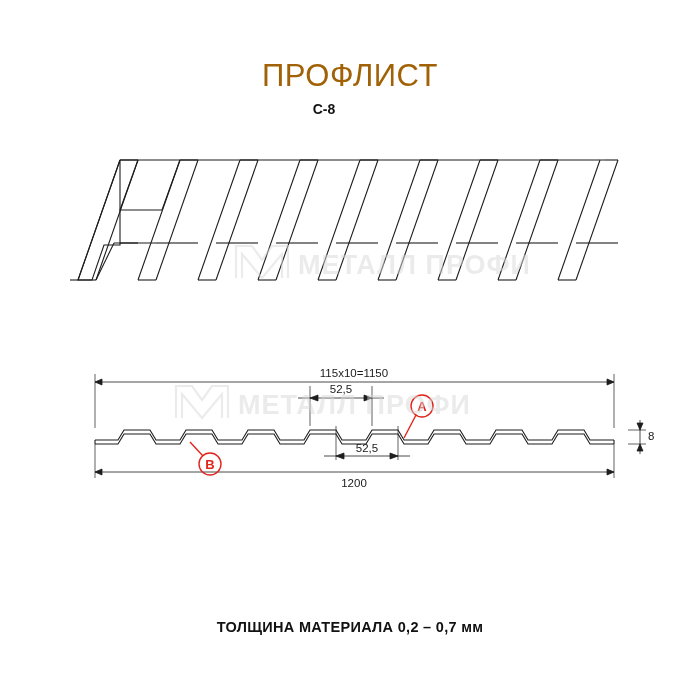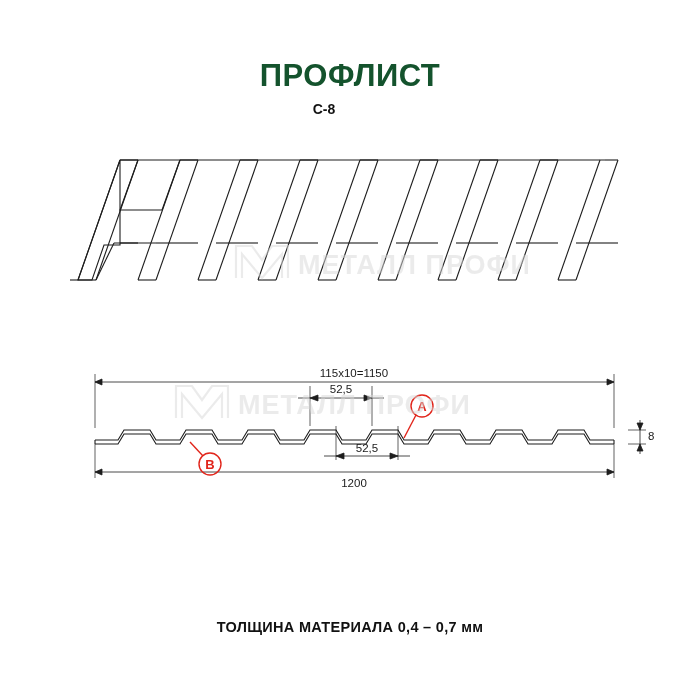--- a/index.html
+++ b/index.html
@@ -20,23 +20,23 @@
     width: 700px;
     height: 700px;
   }
   .title {
     position: absolute;
     top: 58px;
     left: 0;
     width: 700px;
     text-align: center;
     font-size: 31px;
-    font-weight: bold;
+    font-weight: normal;
     letter-spacing: 0.5px;
-    color: #14532d;
+    color: #a16207;
   }
   .subtitle {
     position: absolute;
     top: 101px;
     left: 0;
     width: 648px;
     text-align: center;
     font-size: 14px;
     font-weight: bold;
     color: #111111;
@@ -297,15 +297,15 @@
   <div class="watermark wm2">
     <svg width="300" height="60" viewBox="0 0 300 60">
       <g class="wm-shape">
         <path d="M 8 46 L 8 14 L 24 14 L 34 28 L 44 14 L 60 14 L 60 46"></path>
         <path d="M 14 46 L 14 22 L 34 46 L 54 22 L 54 46"></path>
       </g>
       <text class="wm-txt" x="70" y="42">МЕТАЛЛ ПРОФИЛЬ</text>
     </svg>
   </div>
 
-  <div class="footer">ТОЛЩИНА МАТЕРИАЛА 0,4 – 0,7 мм</div>
+  <div class="footer">ТОЛЩИНА МАТЕРИАЛА 0,2 – 0,7 мм</div>
 
 </div>
 
 </body></html>

